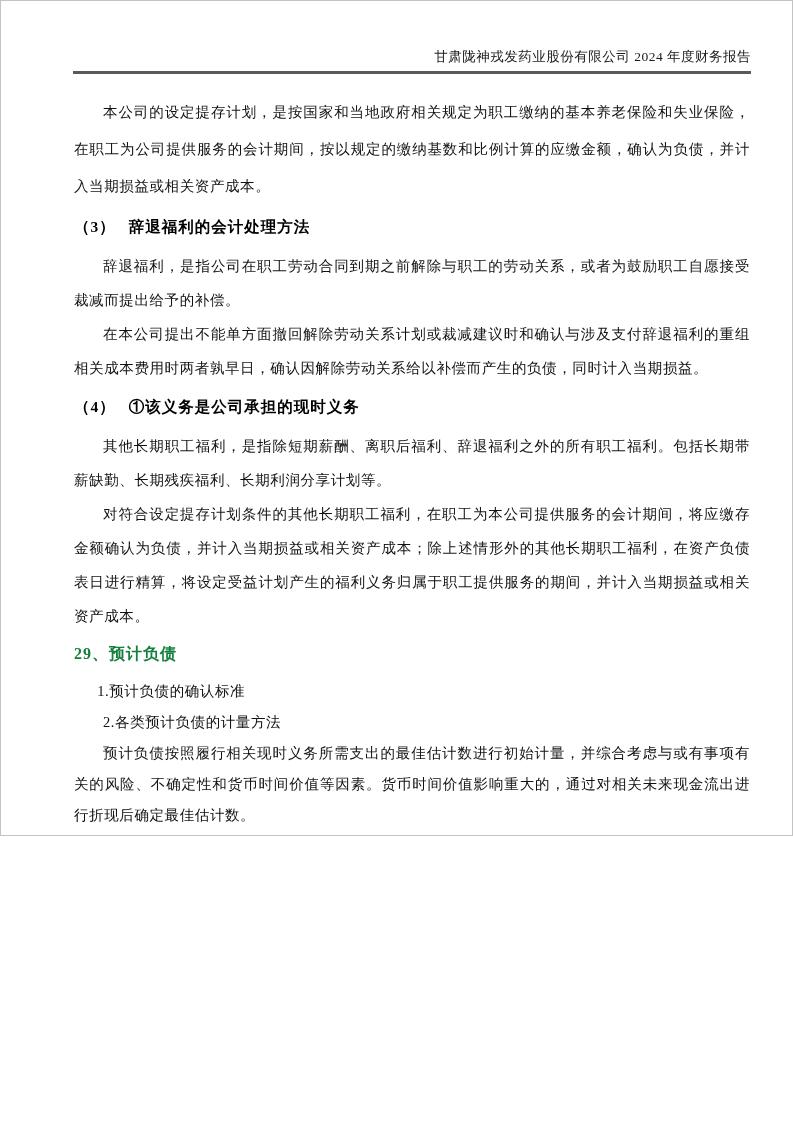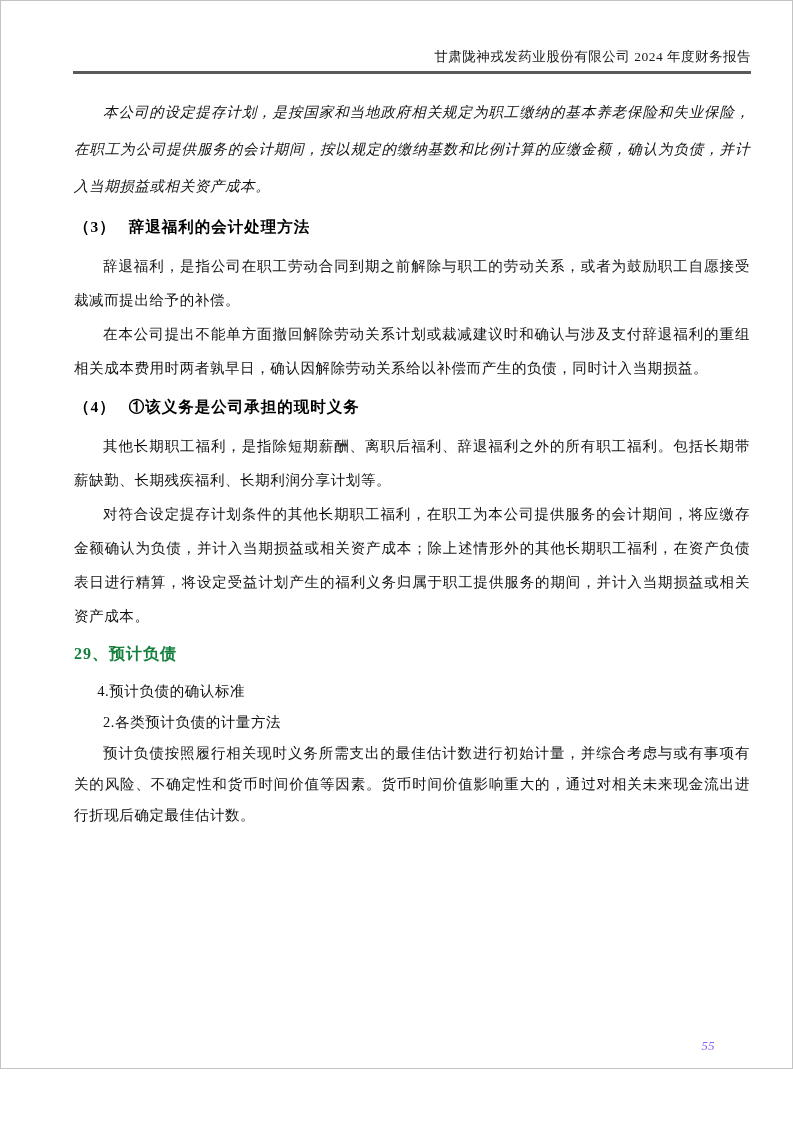--- a/index.html
+++ b/index.html
@@ -1,20 +1,20 @@
 <!DOCTYPE html>
 <html><head>
 <meta charset="utf-8">
 <style>
   * { margin: 0; padding: 0; box-sizing: border-box; }
   html, body { background: #ffffff; }
   .page {
     position: relative;
     width: 793px;
-    height: 1069px;
+    height: 836px;
     background: #ffffff;
     border: 1px solid #c3c3c3;
     font-family: "Liberation Serif", "DejaVu Serif", serif;
     color: #121212;
     overflow: hidden;
   }
   .header {
     margin: 0 41px 0 72px;
     padding-top: 47px;
     padding-bottom: 5px;
@@ -24,21 +24,21 @@
     letter-spacing: 0.5px;
     color: #1a1a1a;
   }
   .content { margin: 0 42px 0 73px; }
   .para {
     font-size: 14.5px;
     text-align: justify;
     letter-spacing: 0.6px;
     color: #121212;
   }
-  .lh37 { line-height: 37px; font-style: italic; }
+  .lh37 { line-height: 37px; }
   .lh34 { line-height: 34px; }
   .lh31 { line-height: 31px; }
   .indent { text-indent: 2em; }
   .indent-sm { text-indent: 1.6em; }
   .mt20 { margin-top: 20px; }
   .sub-heading {
     display: flex;
     align-items: baseline;
     font-size: 15.5px;
     font-weight: bold;
@@ -95,21 +95,21 @@
       <span class="h-title">①该义务是公司承担的现时义务</span>
     </h3>
 
     <p class="para lh34 indent">其他长期职工福利，是指除短期薪酬、离职后福利、辞退福利之外的所有职工福利。包括长期带薪缺勤、长期残疾福利、长期利润分享计划等。</p>
 
     <p class="para lh34 indent">对符合设定提存计划条件的其他长期职工福利，在职工为本公司提供服务的会计期间，将应缴存金额确认为负债，并计入当期损益或相关资产成本；除上述情形外的其他长期职工福利，在资产负债表日进行精算，将设定受益计划产生的福利义务归属于职工提供服务的期间，并计入当期损益或相关资产成本。</p>
 
     <h2 class="h-main">29、预计负债</h2>
 
 
-    <p class="para lh31 indent-sm">4.预计负债的确认标准</p>
+    <p class="para lh31 indent-sm">1.预计负债的确认标准</p>
 
 
     <p class="para lh31 indent">2.各类预计负债的计量方法</p>
 
     <p class="para lh31 indent">预计负债按照履行相关现时义务所需支出的最佳估计数进行初始计量，并综合考虑与或有事项有关的风险、不确定性和货币时间价值等因素。货币时间价值影响重大的，通过对相关未来现金流出进行折现后确定最佳估计数。</p>
 
   </div>
 
   <div class="footer-page-number">55</div>
 

